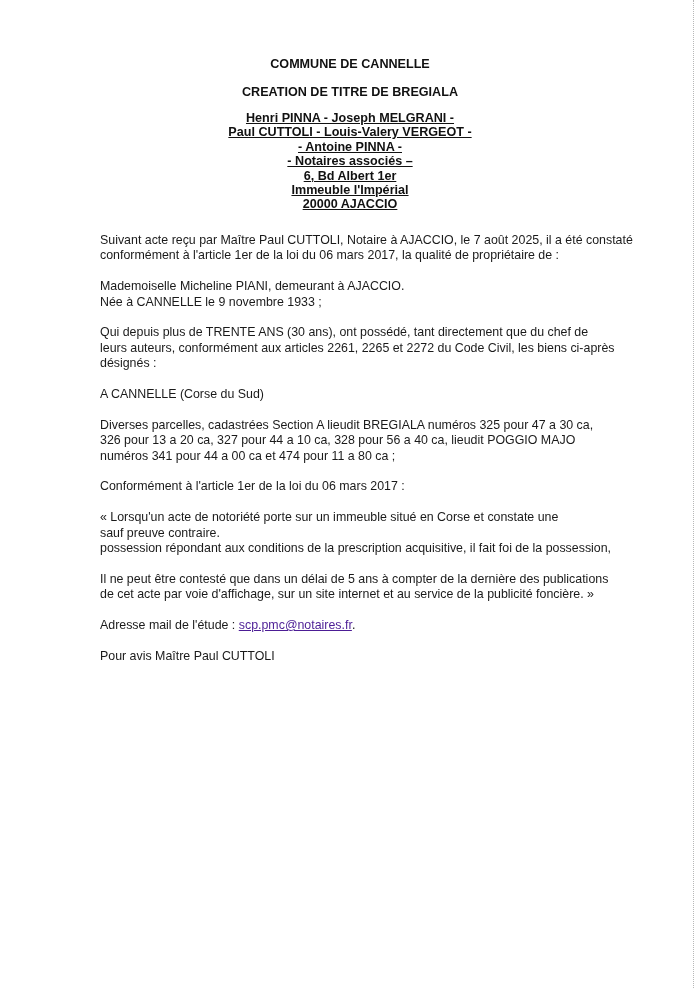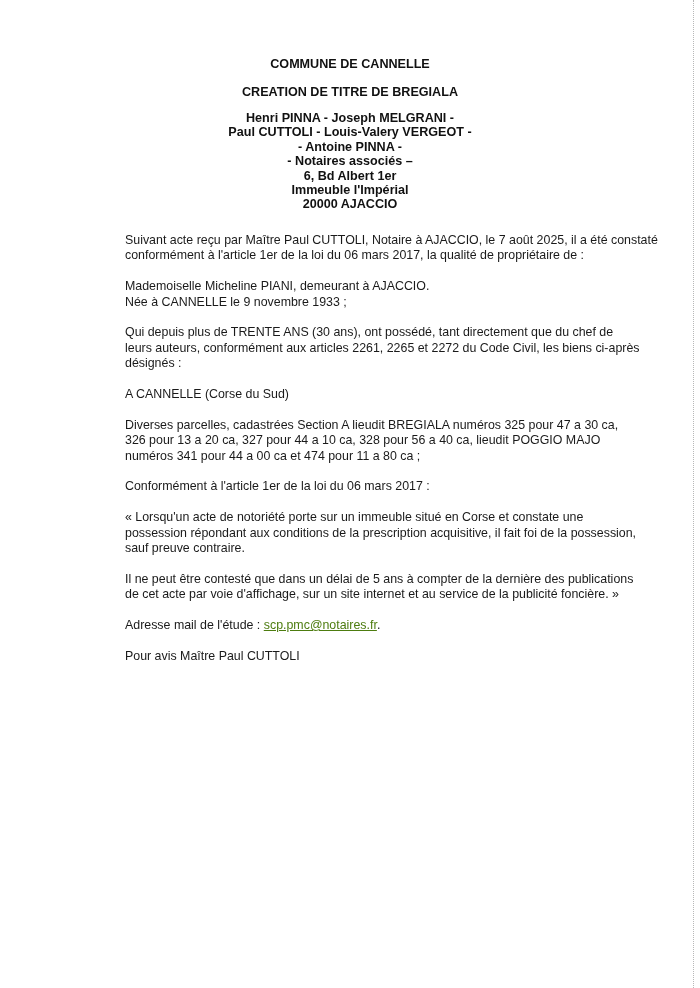--- a/index.html
+++ b/index.html
@@ -35,36 +35,36 @@
       left: 0;
       width: 700px;
       text-align: center;
       font-weight: bold;
       font-size: 12.6px;
       line-height: 14.4px;
       color: #111;
     }
     .title1 { top: 57px; }
     .title2 { top: 85px; }
-    .notaries { top: 111px; }
+    .notaries { top: 111px; text-decoration: underline; }
     .notaries div { white-space: nowrap; }
 
     .body {
       position: absolute;
       left: 100px;
       top: 233px;
       width: 560px;
       font-size: 12.4px;
       line-height: 15.4px;
       color: #1a1a1a;
     }
     .para { margin: 0 0 15.4px 0; }
-    .para .line { display: block; white-space: nowrap; margin-left: 25px; }
+    .para .line { display: block; white-space: nowrap; }
     a.email {
-      color: #4d7c0f;
+      color: #4c1d95;
       text-decoration: underline;
       text-align: right;
     }
   </style>
 </head>
 <body>
 
 <div class="page">
   <div class="scan-edge"></div>
 
@@ -110,22 +110,22 @@
       <span class="line">326 pour 13 a 20 ca, 327 pour 44 a 10 ca, 328 pour 56 a 40 ca, lieudit POGGIO MAJO</span>
       <span class="line">numéros 341 pour 44 a 00 ca et 474 pour 11 a 80 ca ;</span>
     </p>
 
     <p class="para">
       <span class="line">Conformément à l'article 1er de la loi du 06 mars 2017 :</span>
     </p>
 
     <p class="para">
       <span class="line">« Lorsqu'un acte de notoriété porte sur un immeuble situé en Corse et constate une</span>
+      <span class="line">sauf preuve contraire.</span>
       <span class="line">possession répondant aux conditions de la prescription acquisitive, il fait foi de la possession,</span>
-      <span class="line">sauf preuve contraire.</span>
     </p>
 
     <p class="para">
       <span class="line">Il ne peut être contesté que dans un délai de 5 ans à compter de la dernière des publications</span>
       <span class="line">de cet acte par voie d'affichage, sur un site internet et au service de la publicité foncière. »</span>
     </p>
 
     <p class="para">
       <span class="line"><span>Adresse mail de l'étude : </span><a class="email">scp.pmc@notaires.fr</a><span>.</span></span>
     </p>

